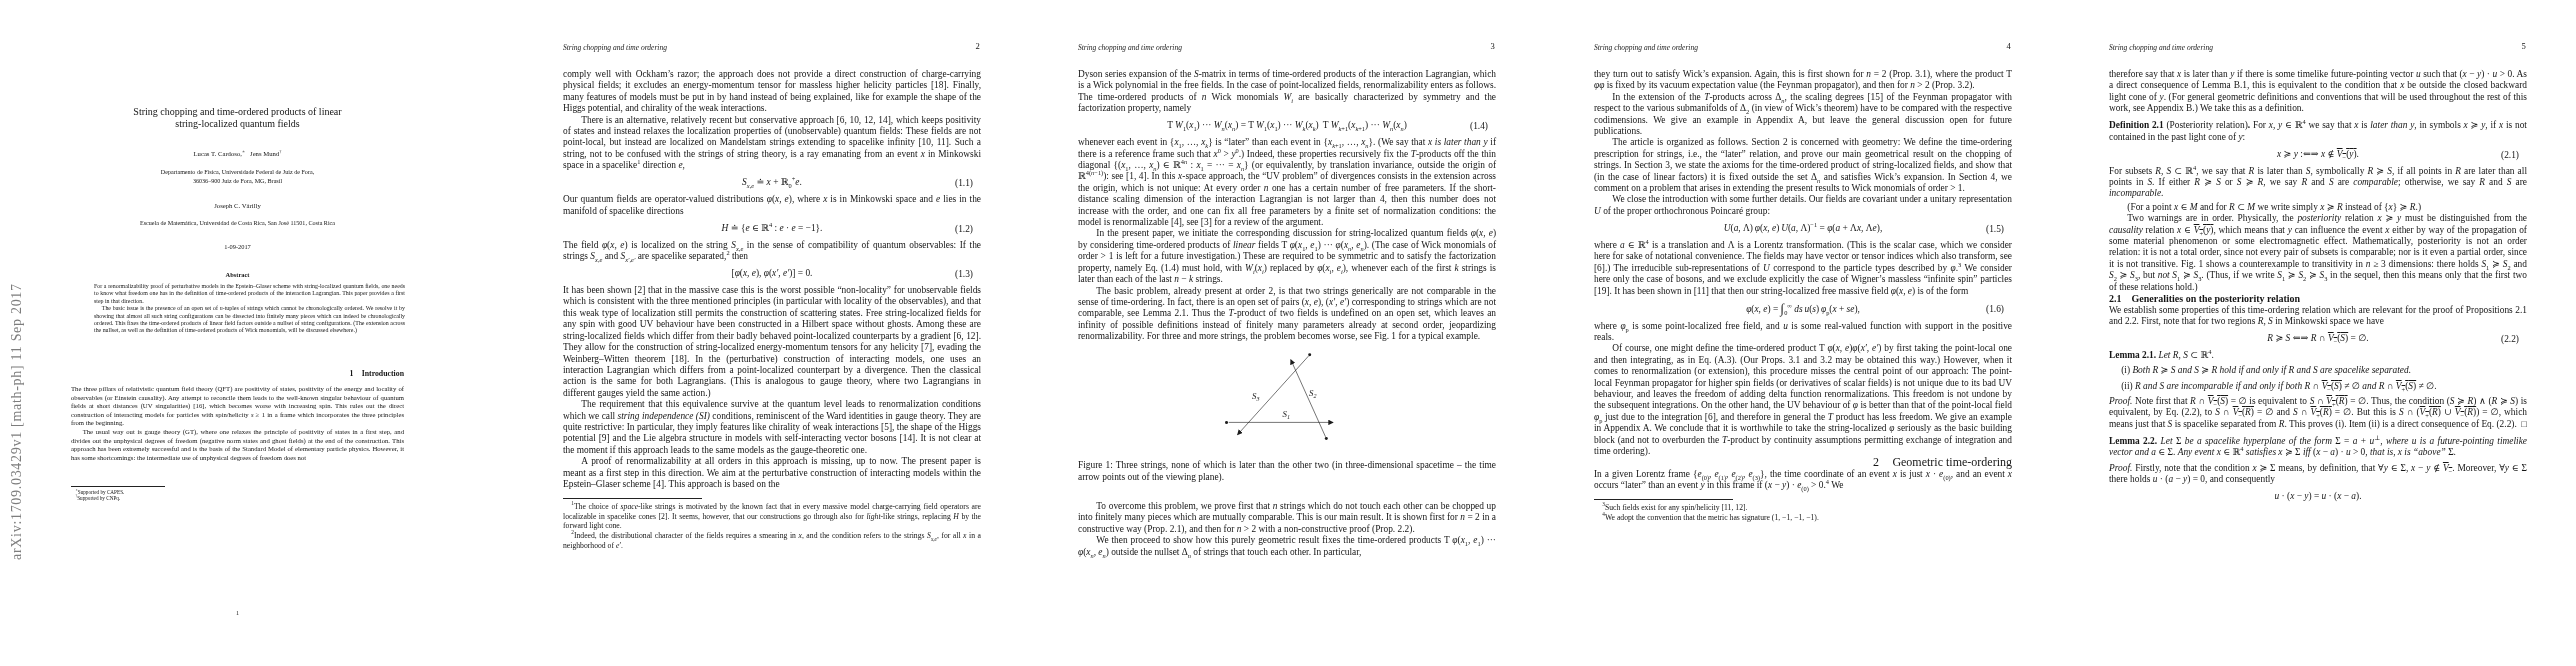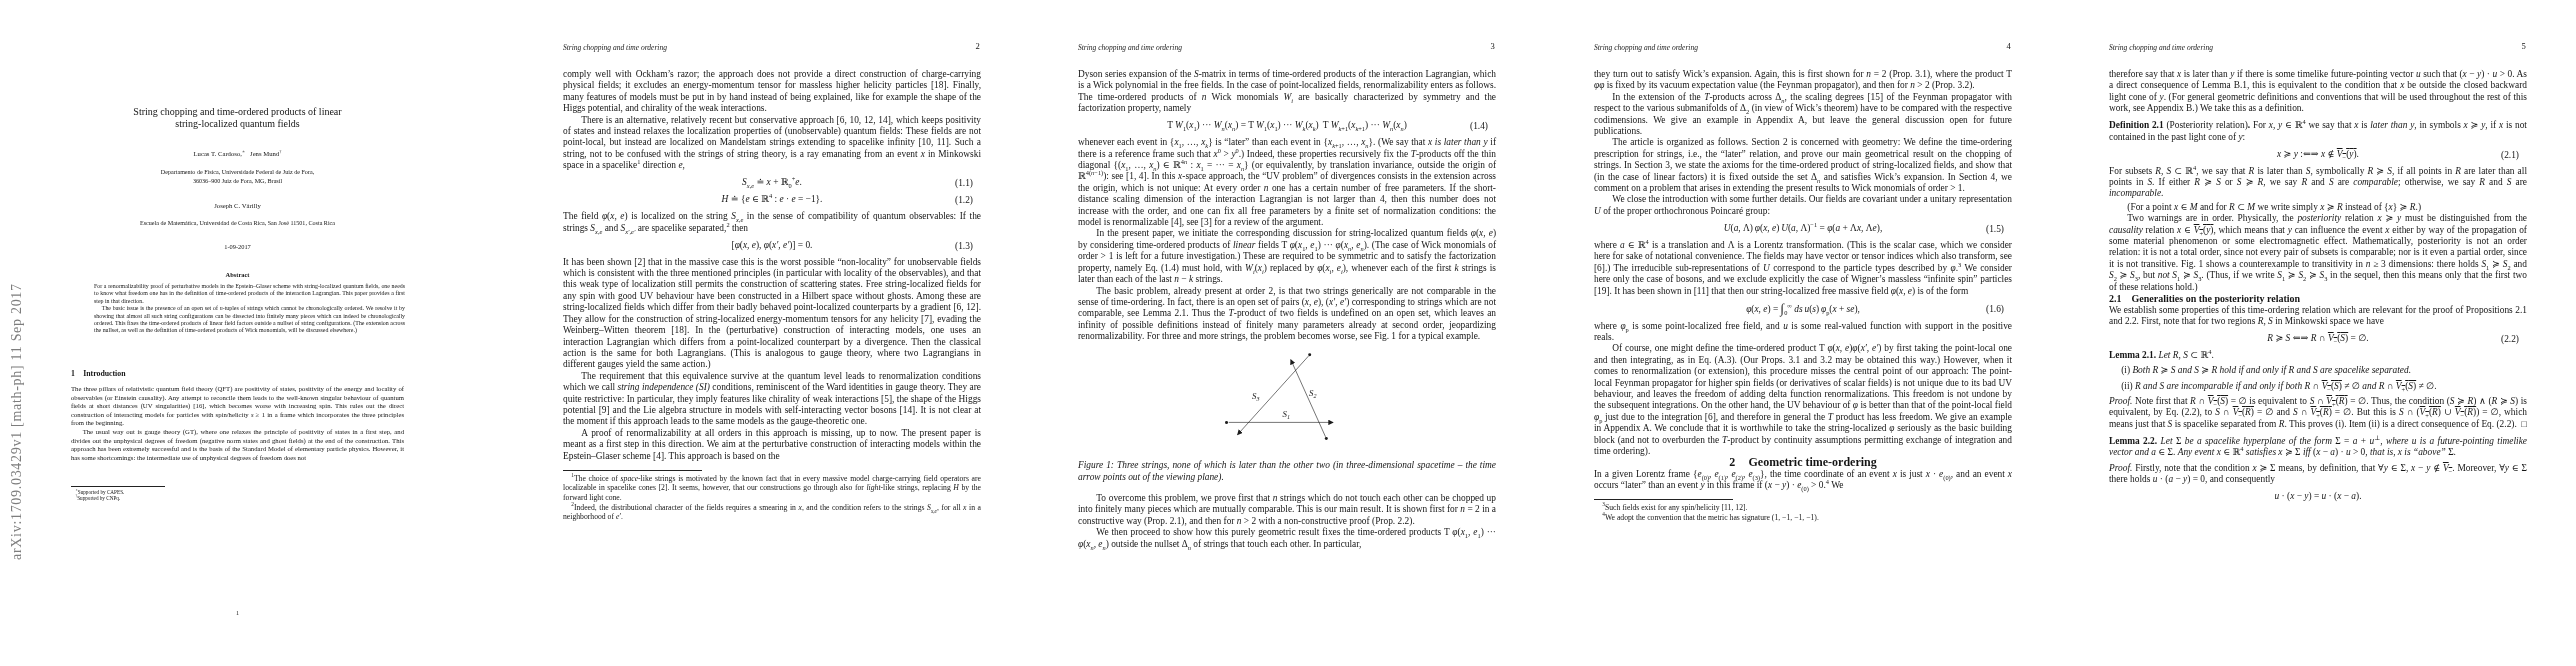--- a/index.html
+++ b/index.html
@@ -12,47 +12,47 @@
   .runhead .pgnum{position:absolute;right:1.1px;top:-1.7px;font-style:normal;font-size:8.6px;color:#151515;}
   .pbody{position:absolute;top:69px;left:48px;width:418px;font-size:9.4px;line-height:11.4px;text-align:justify;}
   .pbody p{margin:0;}
   .ind{text-indent:18.3px;}
   .eq{position:relative;text-align:center;margin:5.6px 0;}
   .eqnum{position:absolute;right:8px;top:1.1px;}
   sub,sup{font-size:68%;line-height:0;}
   .ol{text-decoration:overline;}
   .int{font-size:140%;vertical-align:-8%;}
   .qed{float:right;}
-  .secthead{font-size:12px;font-weight:bold;margin:13.3px 0 7.2px 0;text-align:center;text-indent:0;}
+  .secthead{font-size:12px;font-weight:normal;margin:13.3px 0 7.2px 0;text-align:right;text-indent:0;}
   .secthead .gap{display:inline-block;width:13.3px;}
   .subsecthead{font-size:10px;font-weight:bold;margin:11px 0 6.1px 0;text-align:left;}
   .subsecthead .gap{display:inline-block;width:10px;}
   .items p{margin:3.9px 0 3.9px 12.2px;font-style:normal;}
   .fnflow{margin-top:7.8px;font-size:7.7px;line-height:9.7px;}
   .fnrule{border-top:0.7px solid #222;width:139px;height:0;margin-bottom:2.8px;}
   .fn{text-indent:8.3px;margin:0;}
   .fig{text-align:center;margin:9px 0 3.3px 0;}
-  .figcap{margin:5.6px 0 0 0;font-style:italic;}
+  .figcap{margin:5.6px 0 0 0;}
 
   
   .wm{position:absolute;left:9px;top:560px;transform:rotate(-90deg);transform-origin:0 0;
       font-size:14px;color:#7d7d7d;letter-spacing:0.7px;white-space:nowrap;}
   .p1block{position:absolute;left:71px;width:333px;}
   .p1c{text-align:center;}
   .t1{top:106px;font-size:10px;line-height:12.2px;}
   .auth{top:150px;font-size:6.7px;}
   .affil1{top:168px;font-size:6.1px;line-height:9.2px;}
   .auth2{top:202px;font-size:6.7px;}
   .affil2{top:220px;font-size:6.1px;}
   .date1{top:243px;font-size:6.4px;}
   .abshead{top:271px;font-size:6.4px;font-weight:bold;}
   .absbody{top:283px;left:94px;width:311px;font-size:5.9px;line-height:7.4px;text-align:justify;}
   .absbody p{margin:0;}
   .absbody .ind{text-indent:7.8px;}
-  .sec1{top:369px;font-size:7.8px;font-weight:bold;}
+  .sec1{top:369px;font-size:7.8px;font-weight:bold;text-align:right;}
   .sec1 .gap{display:inline-block;width:8.3px;}
   .introbody{top:385px;font-size:6.7px;line-height:8.6px;text-align:justify;}
   .introbody p{margin:0;}
   .introbody .ind{text-indent:11.7px;}
   .fnblock1{top:486px;font-size:5.2px;line-height:6.6px;}
   .fnblock1 .fnrule{width:94px;border-top:0.4px solid #222;margin-bottom:1.7px;}
   .fnblock1 p{margin:0;text-indent:4.4px;}
   .pg1num{top:610px;font-size:6.1px;}
 </style>
 </head>
@@ -103,20 +103,21 @@
 
   <div class="page" style="left:515px">
     <div class="runhead">
       <span>String chopping and time ordering</span>
       <span class="pgnum">2</span>
     </div>
     <div class="pbody">
       <p>comply well with Ockham’s razor; the approach does not provide a direct construction of charge-carrying physical fields; it excludes an energy-momentum tensor for massless higher helicity particles [18].  Finally, many features of models must be put in by hand instead of being explained, like for example the shape of the Higgs potential, and chirality of the weak interactions.</p>
       <p class="ind">There is an alternative, relatively recent but conservative approach [6, 10, 12, 14], which keeps positivity of states and instead relaxes the localization properties of (unobservable) quantum fields:  These fields are not point-local, but instead are localized on Mandelstam strings extending to spacelike infinity [10, 11].  Such a string, not to be confused with the strings of string theory, is a ray emanating from an event <i>x</i> in Minkowski space in a spacelike<sup>1</sup> direction <i>e</i>,</p>
       <div class="eq"><span><i>S</i><sub><i>x,e</i></sub> ≐ <i>x</i> + ℝ<sub>0</sub><sup>+</sup><i>e</i>.</span><span class="eqnum">(1.1)</span></div>
+      <p>Our quantum fields are operator-valued distributions <i>φ</i>(<i>x, e</i>), where <i>x</i> is in Minkowski space and <i>e</i> lies in the manifold of spacelike directions</p>
       <div class="eq"><span><i>H</i> ≐ {<i>e</i> ∈ ℝ<sup>4</sup> : <i>e</i> · <i>e</i> = −1}.</span><span class="eqnum">(1.2)</span></div>
       <p>The field <i>φ</i>(<i>x, e</i>) is localized on the string <i>S</i><sub><i>x,e</i></sub> in the sense of compatibility of quantum observables: If the strings <i>S</i><sub><i>x,e</i></sub> and <i>S</i><sub><i>x′,e′</i></sub> are spacelike separated,<sup>2</sup> then</p>
       <div class="eq"><span>[<i>φ</i>(<i>x, e</i>), <i>φ</i>(<i>x′, e′</i>)] = 0.</span><span class="eqnum">(1.3)</span></div>
       <p>It has been shown [2] that in the massive case this is the worst possible “non-locality” for unobservable fields which is consistent with the three mentioned principles (in particular with locality of the observables), and that this weak type of localization still permits the construction of scattering states.  Free string-localized fields for any spin with good UV behaviour have been constructed in a Hilbert space without ghosts.  Among these are string-localized fields which differ from their badly behaved point-localized counterparts by a gradient [6, 12].  They allow for the construction of string-localized energy-momentum tensors for any helicity [7], evading the Weinberg–Witten theorem [18].  In the (perturbative) construction of interacting models, one uses an interaction Lagrangian which differs from a point-localized counterpart by a divergence.  Then the classical action is the same for both Lagrangians.  (This is analogous to gauge theory, where two Lagrangians in different gauges yield the same action.)</p>
       <p class="ind">The requirement that this equivalence survive at the quantum level leads to renormalization conditions which we call <i>string independence (SI)</i> conditions, reminiscent of the Ward identities in gauge theory.  They are quite restrictive: In particular, they imply features like chirality of weak interactions [5], the shape of the Higgs potential [9] and the Lie algebra structure in models with self-interacting vector bosons [14].  It is not clear at the moment if this approach leads to the same models as the gauge-theoretic one.</p>
       <p class="ind">A proof of renormalizability at all orders in this approach is missing, up to now.  The present paper is meant as a first step in this direction.  We aim at the perturbative construction of interacting models within the Epstein–Glaser scheme [4].  This approach is based on the</p>
       <div class="fnflow">
         <div class="fnrule"></div>
         <p class="fn"><sup>1</sup>The choice of <i>space</i>-like strings is motivated by the known fact that in every massive model charge-carrying field operators are localizable in spacelike cones [2]. It seems, however, that our constructions go through also for <i>light</i>-like strings, replacing <i>H</i> by the forward light cone.</p>
         <p class="fn"><sup>2</sup>Indeed, the distributional character of the fields requires a smearing in <i>x</i>, and the condition refers to the strings <i>S</i><sub><i>x,e</i></sub>, for all <i>x</i> in a neighborhood of <i>e</i>′.</p>
@@ -152,21 +153,21 @@
 
           <circle cx="156" cy="5" r="2.7" fill="#1c1c1c"></circle>
           <line x1="153.8" y1="7.4" x2="26" y2="149" stroke="#1c1c1c" stroke-width="1.1" marker-end="url(#arr)"></line>
           <text x="107" y="117" font-size="16" font-style="italic" fill="#1c1c1c"><tspan>S</tspan><tspan dy="4" font-size="11">1</tspan></text>
           <text x="155" y="79" font-size="16" font-style="italic" fill="#1c1c1c"><tspan>S</tspan><tspan dy="4" font-size="11">2</tspan></text>
           <text x="52" y="85" font-size="16" font-style="italic" fill="#1c1c1c"><tspan>S</tspan><tspan dy="4" font-size="11">3</tspan></text>
         </svg>
       </div>
       <p class="figcap">Figure 1:  Three strings, none of which is later than the other two (in three-dimensional spacetime – the time arrow points out of the viewing plane).</p>
 
-      <p class="ind" style="margin-top:10px">To overcome this problem, we prove first that <i>n</i> strings which do not touch each other can be chopped up into finitely many pieces which are mutually comparable.  This is our main result.  It is shown first for <i>n</i> = 2 in a constructive way (Prop. 2.1), and then for <i>n</i> &gt; 2 with a non-constructive proof (Prop. 2.2).</p>
+      <p class="ind" style="margin-top:18px">To overcome this problem, we prove first that <i>n</i> strings which do not touch each other can be chopped up into finitely many pieces which are mutually comparable.  This is our main result.  It is shown first for <i>n</i> = 2 in a constructive way (Prop. 2.1), and then for <i>n</i> &gt; 2 with a non-constructive proof (Prop. 2.2).</p>
       <p class="ind">We then proceed to show how this purely geometric result fixes the time-ordered products T <i>φ</i>(<i>x</i><sub>1</sub>, <i>e</i><sub>1</sub>) ··· <i>φ</i>(<i>x<sub>n</sub></i>, <i>e<sub>n</sub></i>) outside the nullset Δ<sub><i>n</i></sub> of strings that touch each other.  In particular,</p>
     </div>
   </div>
 
   <div class="page" style="left:1546px">
     <div class="runhead">
       <span>String chopping and time ordering</span>
       <span class="pgnum">4</span>
     </div>
     <div class="pbody">

